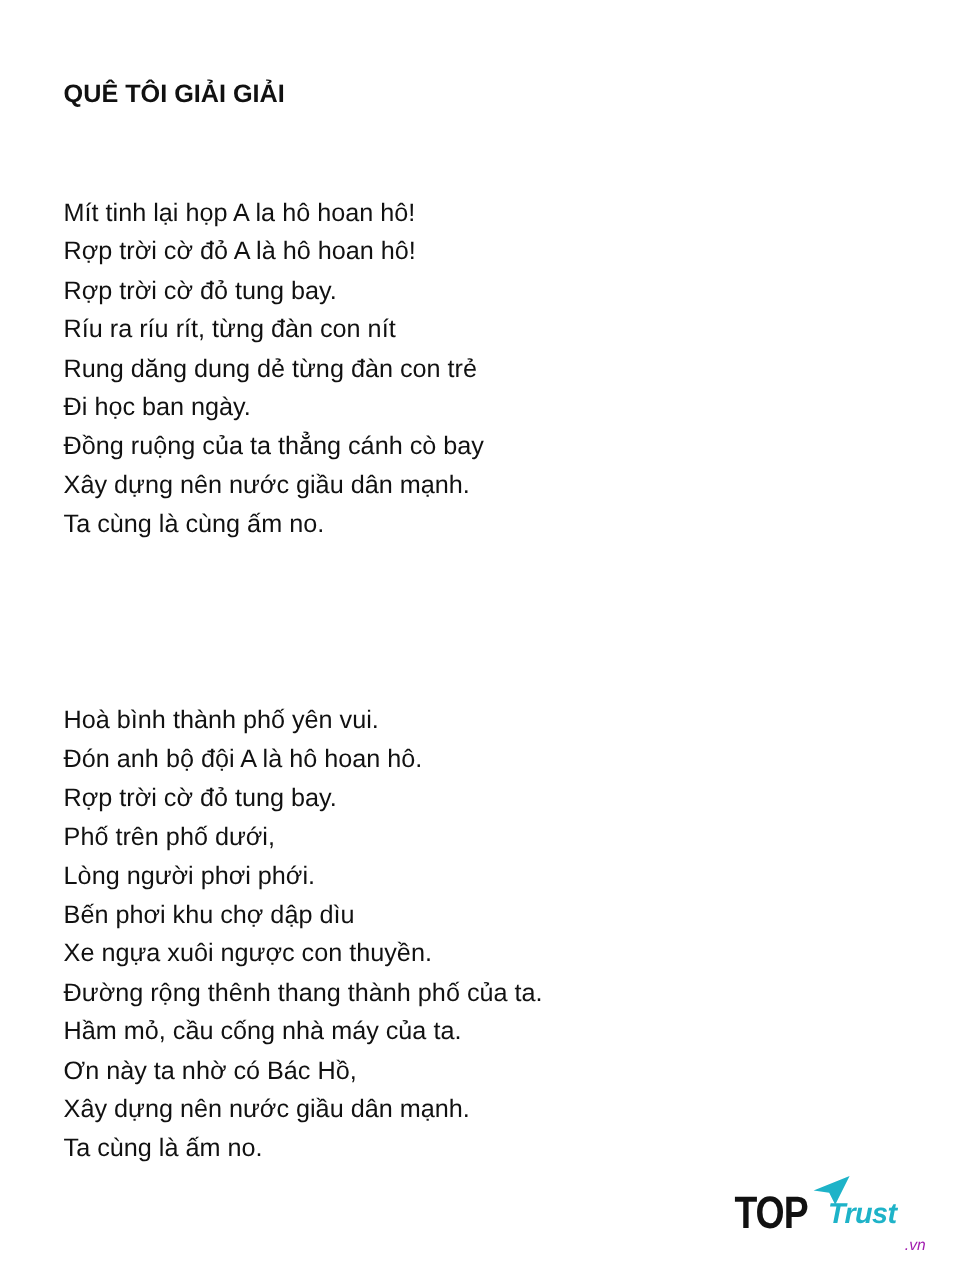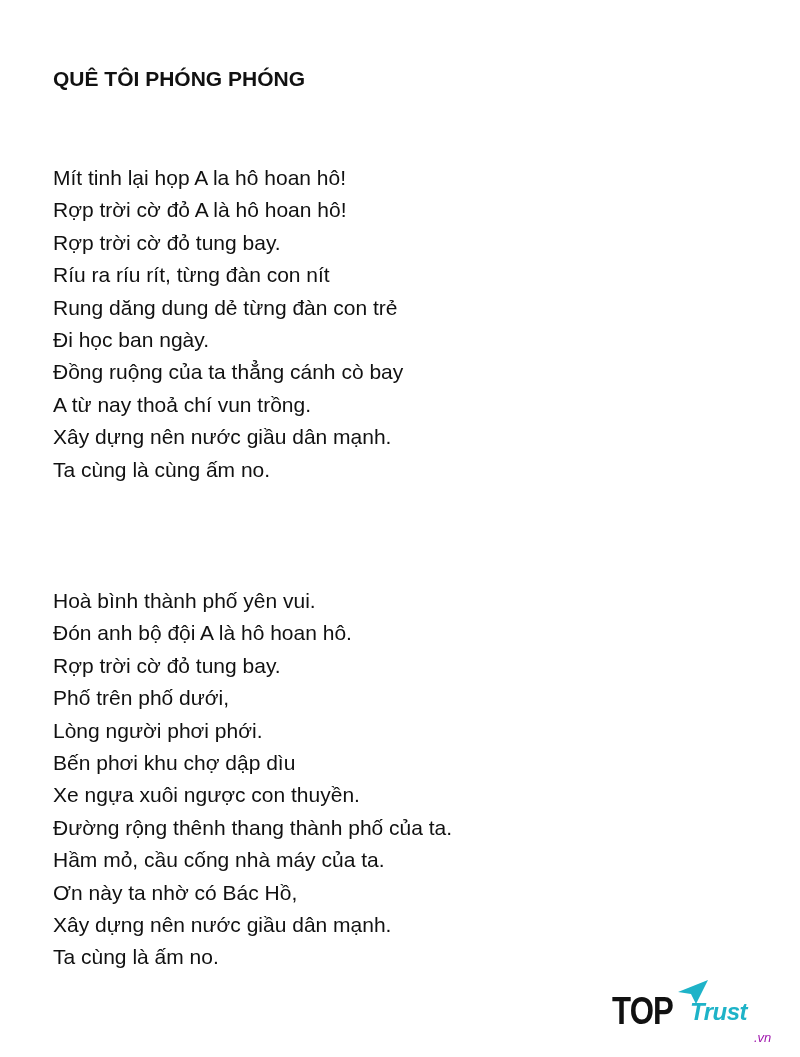--- a/index.html
+++ b/index.html
@@ -13,31 +13,30 @@
     .logo { position: absolute; left: 612px; top: 978px; width: 180px; height: 70px; }
     .logo-top { position: absolute; left: 0; top: 12px; font-family: "Liberation Sans", sans-serif; font-weight: bold; font-size: 38px; color: #111111; letter-spacing: -1px; transform: scaleX(0.82); transform-origin: left; }
     .logo-trust { position: absolute; left: 78px; top: 20px; font-family: "Liberation Sans", sans-serif; font-weight: bold; font-style: italic; font-size: 24px; color: #1eb3c8; letter-spacing: -0.5px; }
     .logo-vn { position: absolute; left: 142px; top: 52px; font-family: "Liberation Sans", sans-serif; font-style: italic; font-size: 13px; color: #a21caf; }
     .logo-arrow { position: absolute; left: 62px; top: 0px; width: 36px; height: 30px; }
   </style>
 </head>
 <body>
 
 <div class="doc">
-  <div class="title">QUÊ TÔI PHÓNG PHÓNG</div>
+  <div class="title">QUÊ TÔI GIẢI GIẢI</div>
 
   <div class="stanza stanza-1">
     <div class="line">Mít tinh lại họp A la hô hoan hô!</div>
     <div class="line">Rợp trời cờ đỏ A là hô hoan hô!</div>
     <div class="line">Rợp trời cờ đỏ tung bay.</div>
     <div class="line">Ríu ra ríu rít, từng đàn con nít</div>
     <div class="line">Rung dăng dung dẻ từng đàn con trẻ</div>
     <div class="line">Đi học ban ngày.</div>
     <div class="line">Đồng ruộng của ta thẳng cánh cò bay</div>
-    <div class="line">A từ nay thoả chí vun trồng.</div>
     <div class="line">Xây dựng nên nước giầu dân mạnh.</div>
     <div class="line">Ta cùng là cùng ấm no.</div>
   </div>
 
   <div class="stanza stanza-2">
     <div class="line">Hoà bình thành phố yên vui.</div>
     <div class="line">Đón anh bộ đội A là hô hoan hô.</div>
     <div class="line">Rợp trời cờ đỏ tung bay.</div>
     <div class="line">Phố trên phố dưới,</div>
     <div class="line">Lòng người phơi phới.</div>

